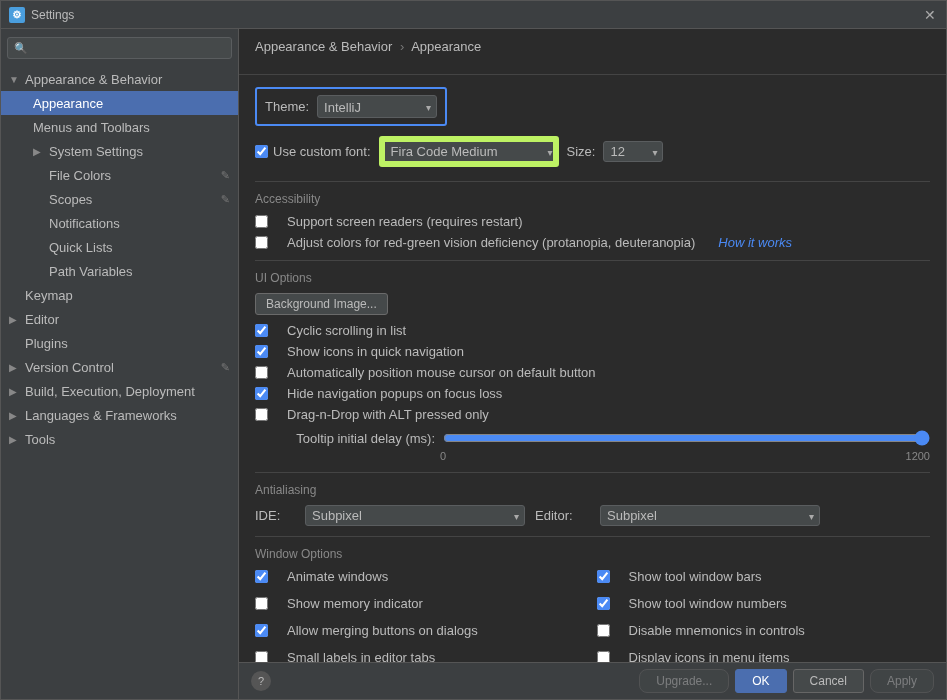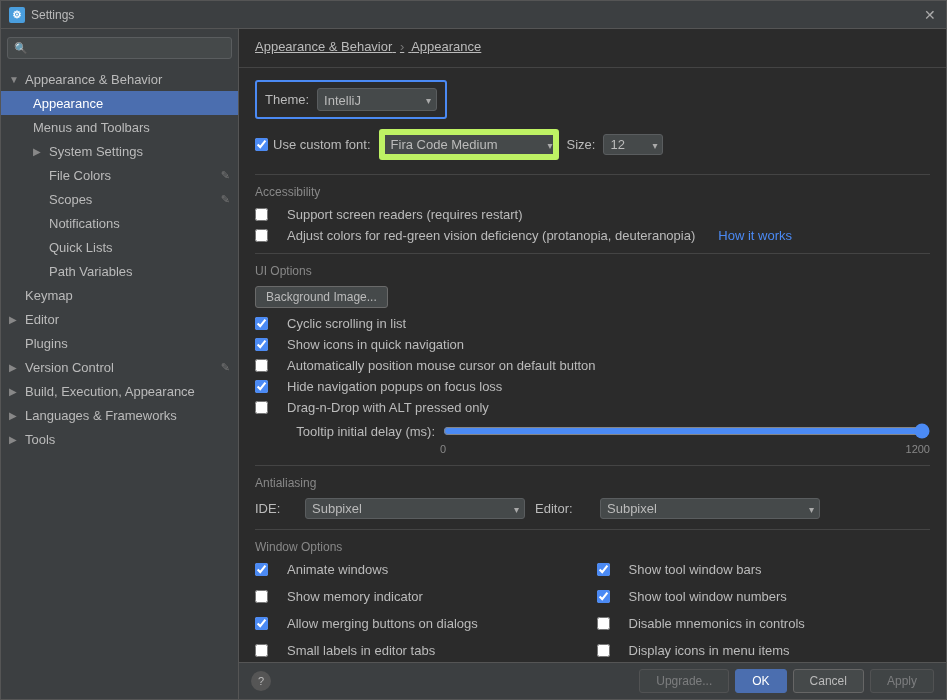--- a/index.html
+++ b/index.html
@@ -118,26 +118,25 @@
 
     
     .main-panel {
       flex: 1;
       background: #2b2b2b;
       display: flex;
       flex-direction: column;
       overflow: hidden;
     }
     .breadcrumb {
-      padding: 10px 16px 13px;
+      padding: 10px 16px 20px;
       color: #bbb;
       font-size: 13px;
       border-bottom: 1px solid #444;
       flex-shrink: 0;
-      text-decoration: underline;
     }
     .breadcrumb .sep { color: #777; margin: 0 4px; }
     .breadcrumb .current { color: #bbb; }
     .panel-content {
       flex: 1;
       overflow-y: auto;
       padding: 12px 16px;
     }
 
     
@@ -242,21 +241,21 @@
       align-items: center;
       gap: 19px;
       margin-bottom: 6px;
       color: #bbb;
     }
     .option-row input[type="checkbox"] {
       accent-color: #4b8af4;
       width: 13px;
       height: 13px;
     }
-    .link-text { color: #4b8af4; cursor: pointer; margin-left: 4px; }
+    .link-text { color: #4b8af4; cursor: pointer; margin-left: 4px; font-style: italic; }
 
     
     .bg-button {
       background: #45494a;
       border: 1px solid #6a6a6a;
       color: #bbb;
       padding: 3px 10px;
       border-radius: 3px;
       cursor: pointer;
       font-size: 12px;
@@ -355,20 +354,21 @@
       color: #bbb;
     }
     .btn.primary {
       background: #4b6eaf;
       border-color: #4b6eaf;
       color: white;
     }
     .btn.disabled {
       opacity: 0.5;
       cursor: default;
+      border-radius: 8px;
     }
     .help-icon {
       width: 20px;
       height: 20px;
       border-radius: 50%;
       background: #555;
       color: #bbb;
       display: flex;
       align-items: center;
       justify-content: center;
@@ -453,21 +453,21 @@
       </div>
 
       <div class="tree-item">
         <span class="tree-arrow">▶</span>
         <span>Version Control</span>
         <span style="margin-left:auto;color:#777;font-size:11px;">✎</span>
       </div>
 
       <div class="tree-item">
         <span class="tree-arrow">▶</span>
-        <span>Build, Execution, Appearance</span>
+        <span>Build, Execution, Deployment</span>
       </div>
 
       <div class="tree-item">
         <span class="tree-arrow">▶</span>
         <span>Languages &amp; Frameworks</span>
       </div>
 
       <div class="tree-item">
         <span class="tree-arrow">▶</span>
         <span>Tools</span>

